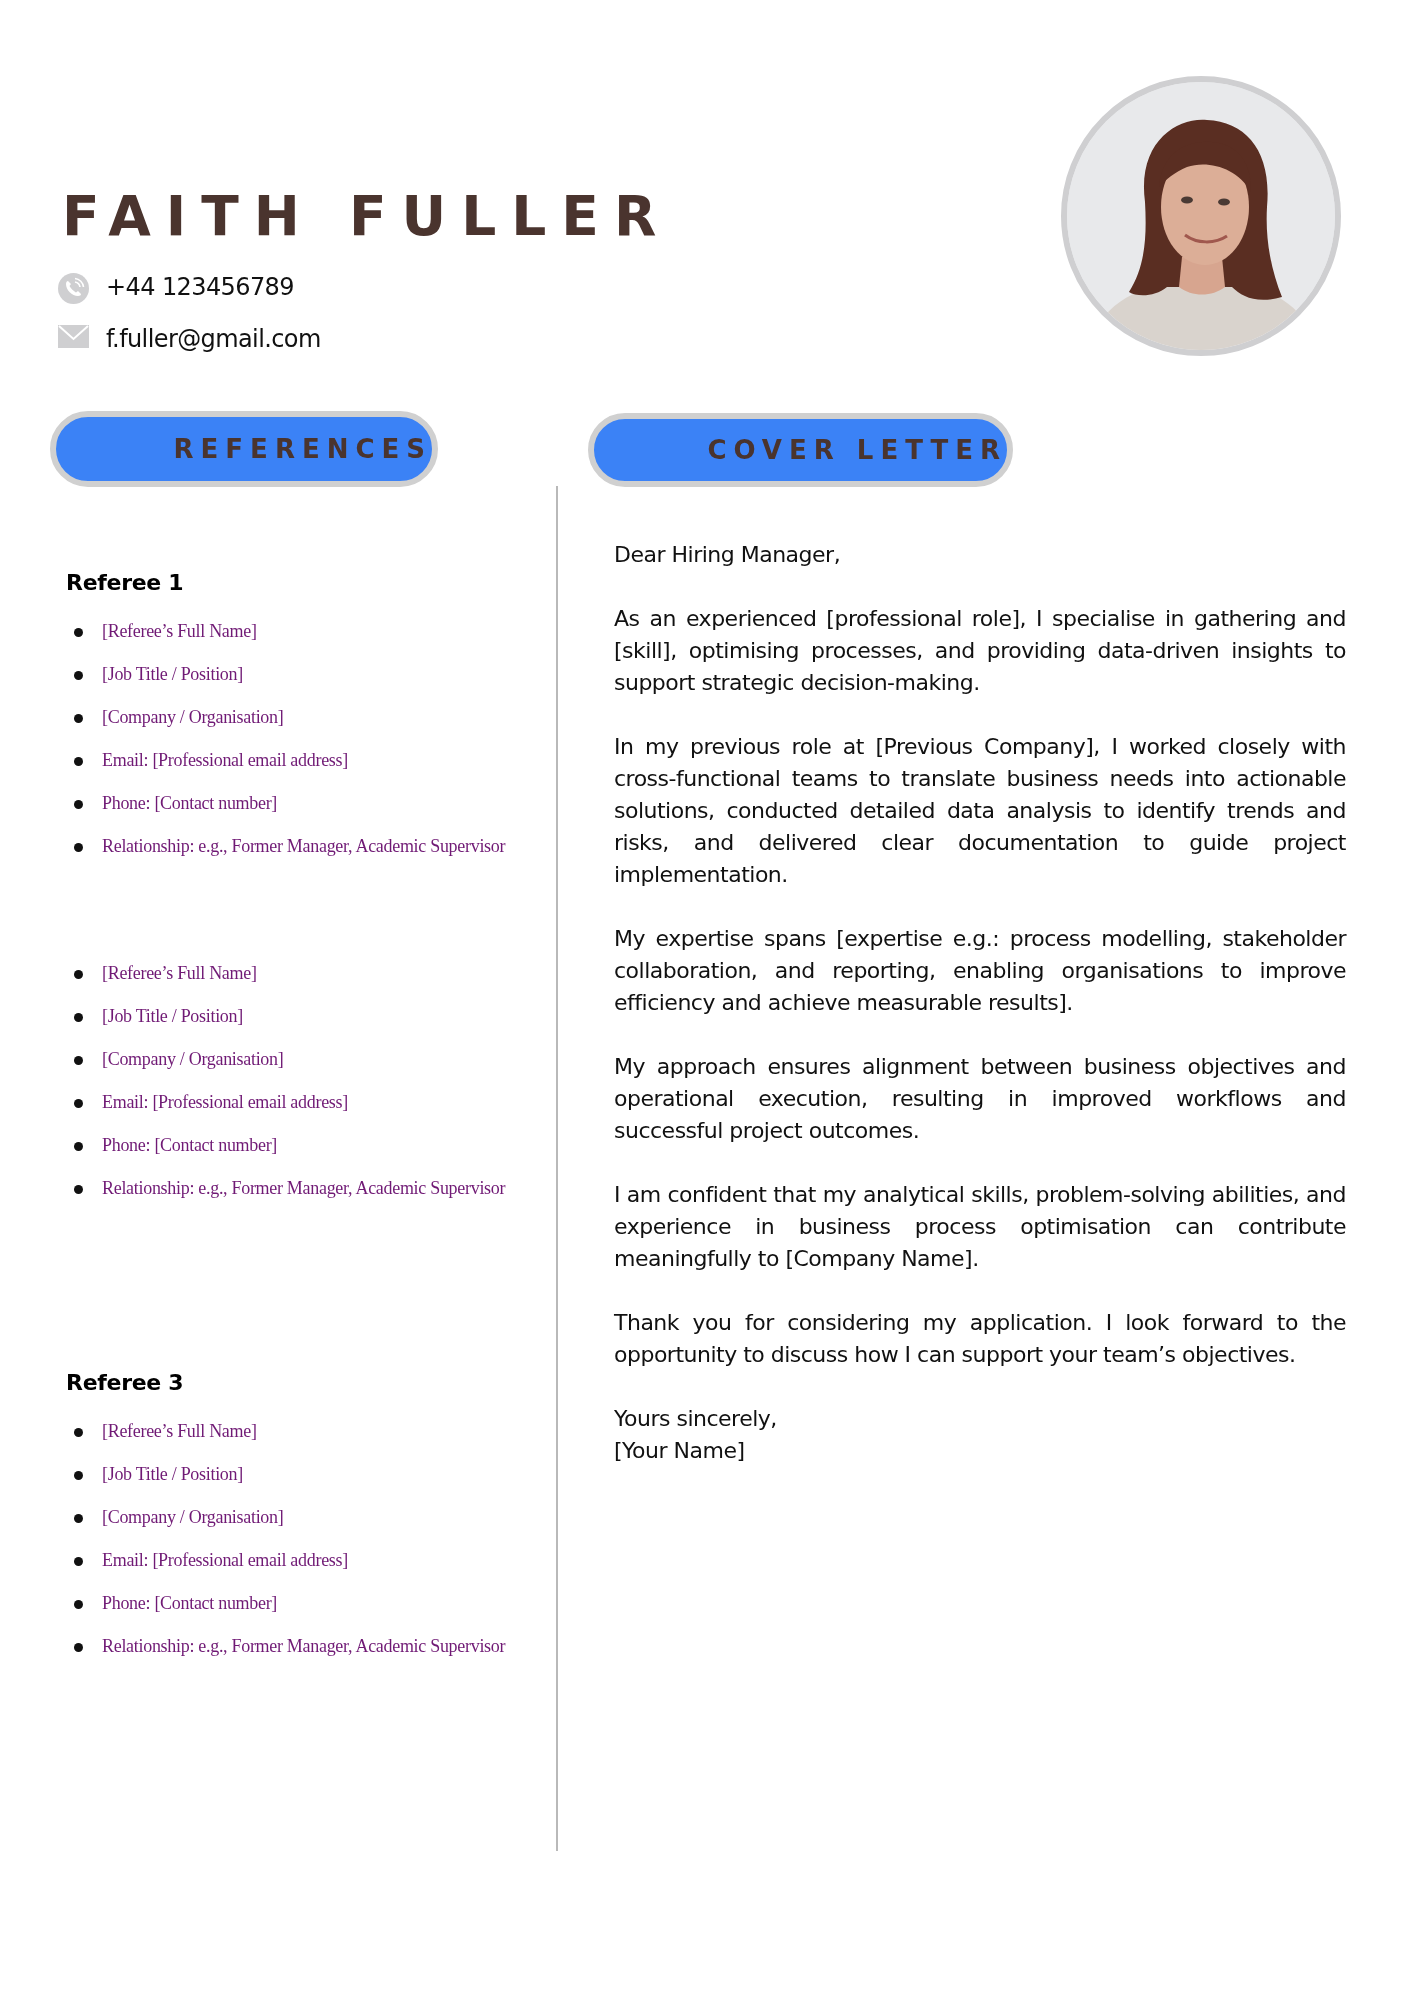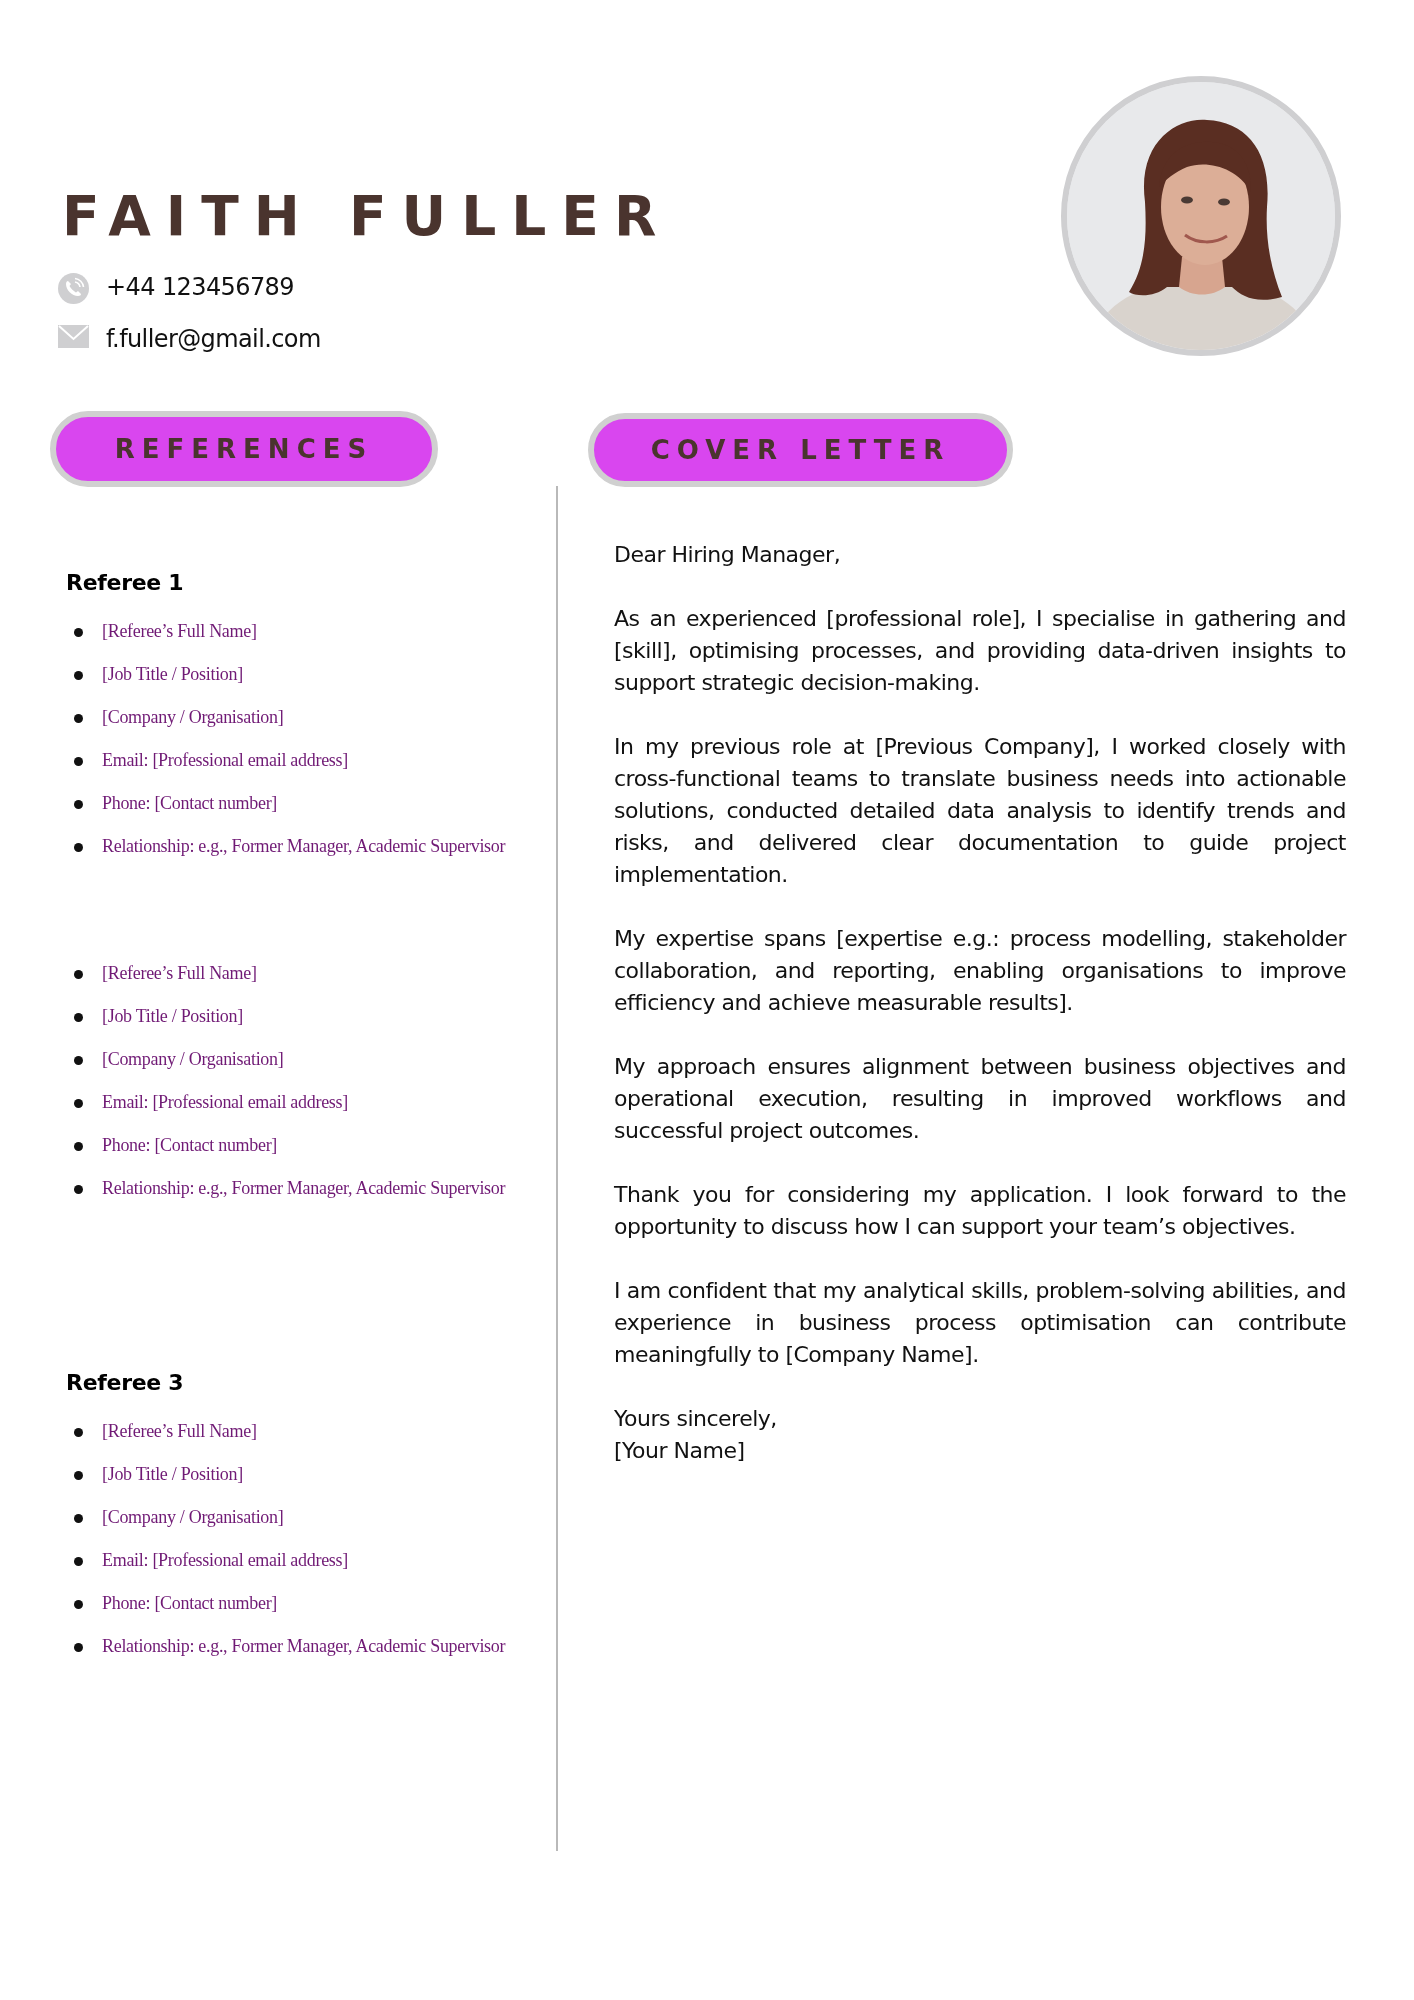--- a/index.html
+++ b/index.html
@@ -16,21 +16,21 @@
                       font-family: "DejaVu Sans", sans-serif; letter-spacing: -0.6px; }
   .phone-icon { width: 31px; height: 31px; border-radius: 50%; background: #cfcfd1; position: relative; }
   .phone-icon svg { position: absolute; left: 0; top: 0; }
   .mail-icon { width: 31px; height: 23px; background: #cfcfd1; position: relative; }
   .mail-icon svg { position: absolute; left: 0; top: 0; }
 
   .photo { position: absolute; left: 1061px; top: 76px; width: 280px; height: 280px; border-radius: 50%;
            box-sizing: border-box; border: 6px solid #cfcfd1; overflow: hidden; background: #e9eaec; }
 
   .pill { position: absolute; box-sizing: border-box; border: 6px solid #d0d0d0; border-radius: 40px;
-          display: flex; align-items: center; justify-content: center; background: #d946ef; }
+          display: flex; align-items: center; justify-content: flex-end; background: #3b82f6; }
   .pill span { font-family: "DejaVu Sans", sans-serif; font-weight: bold; font-size: 26px;
                letter-spacing: 7px; color: #4a342e; }
 
   .divider { position: absolute; left: 556px; top: 486px; width: 2px; height: 1365px; background: #b9b9b9; }
 
   .ref-block { position: absolute; left: 62px; width: 470px; }
   .ref-title { font-family: "DejaVu Sans", sans-serif; font-weight: bold; font-size: 22px; line-height: 32px;
                margin: 0 0 11px 4px; color: #000; letter-spacing: -0.3px; }
   .ref-list { list-style: none; margin: 0; padding: 0; }
   .ref-list li { position: relative; padding-left: 40px; font-family: Liberation Serif, serif;
@@ -133,17 +133,17 @@
     <li>Relationship: e.g., Former Manager, Academic Supervisor</li>
   </ul>
 </div>
 
 <div class="letter">
   <p>Dear Hiring Manager,</p>
   <p>As an experienced [professional role], I specialise in gathering and [skill], optimising processes, and providing data-driven insights to support strategic decision-making.</p>
   <p>In my previous role at [Previous Company], I worked closely with cross-functional teams to translate business needs into actionable solutions, conducted detailed data analysis to identify trends and risks, and delivered clear documentation to guide project implementation.</p>
   <p>My expertise spans [expertise e.g.: process modelling, stakeholder collaboration, and reporting, enabling organisations to improve efficiency and achieve measurable results].</p>
   <p>My approach ensures alignment between business objectives and operational execution, resulting in improved workflows and successful project outcomes.</p>
+  <p>I am confident that my analytical skills, problem-solving abilities, and experience in business process optimisation can contribute meaningfully to [Company Name].</p>
   <p>Thank you for considering my application. I look forward to the opportunity to discuss how I can support your team’s objectives.</p>
-  <p>I am confident that my analytical skills, problem-solving abilities, and experience in business process optimisation can contribute meaningfully to [Company Name].</p>
   <p class="nogap">Yours sincerely,</p>
   <p class="nogap">[Your Name]</p>
 </div>
 
 </body></html>

